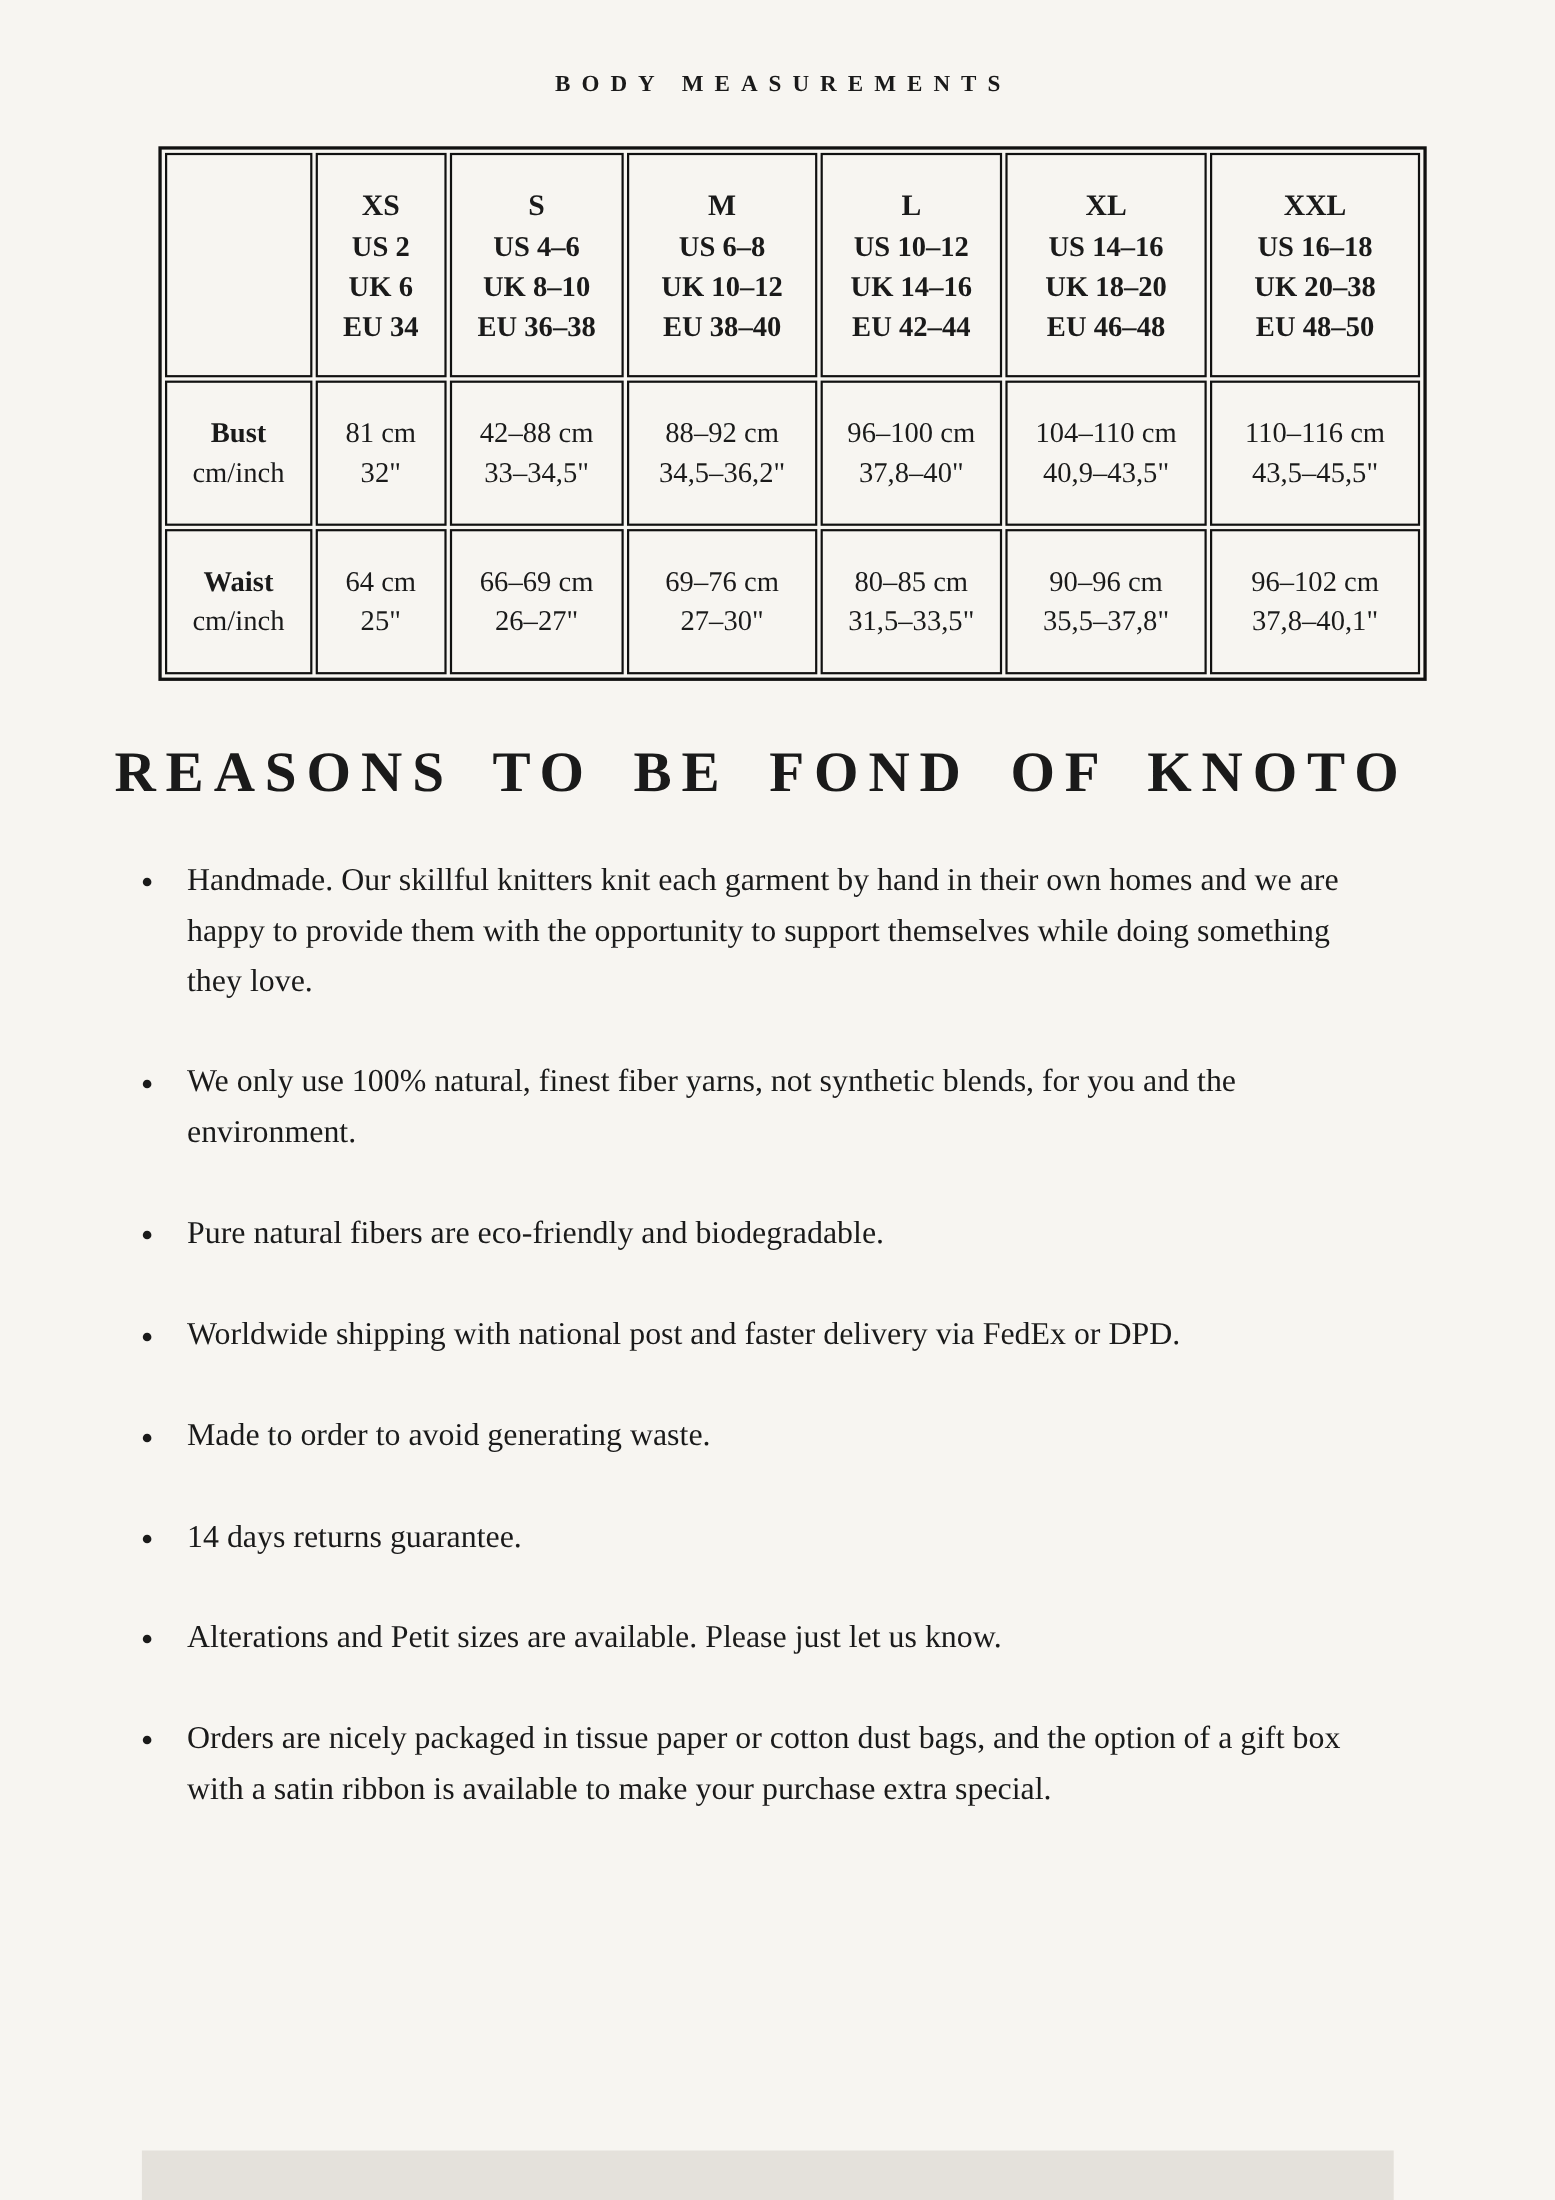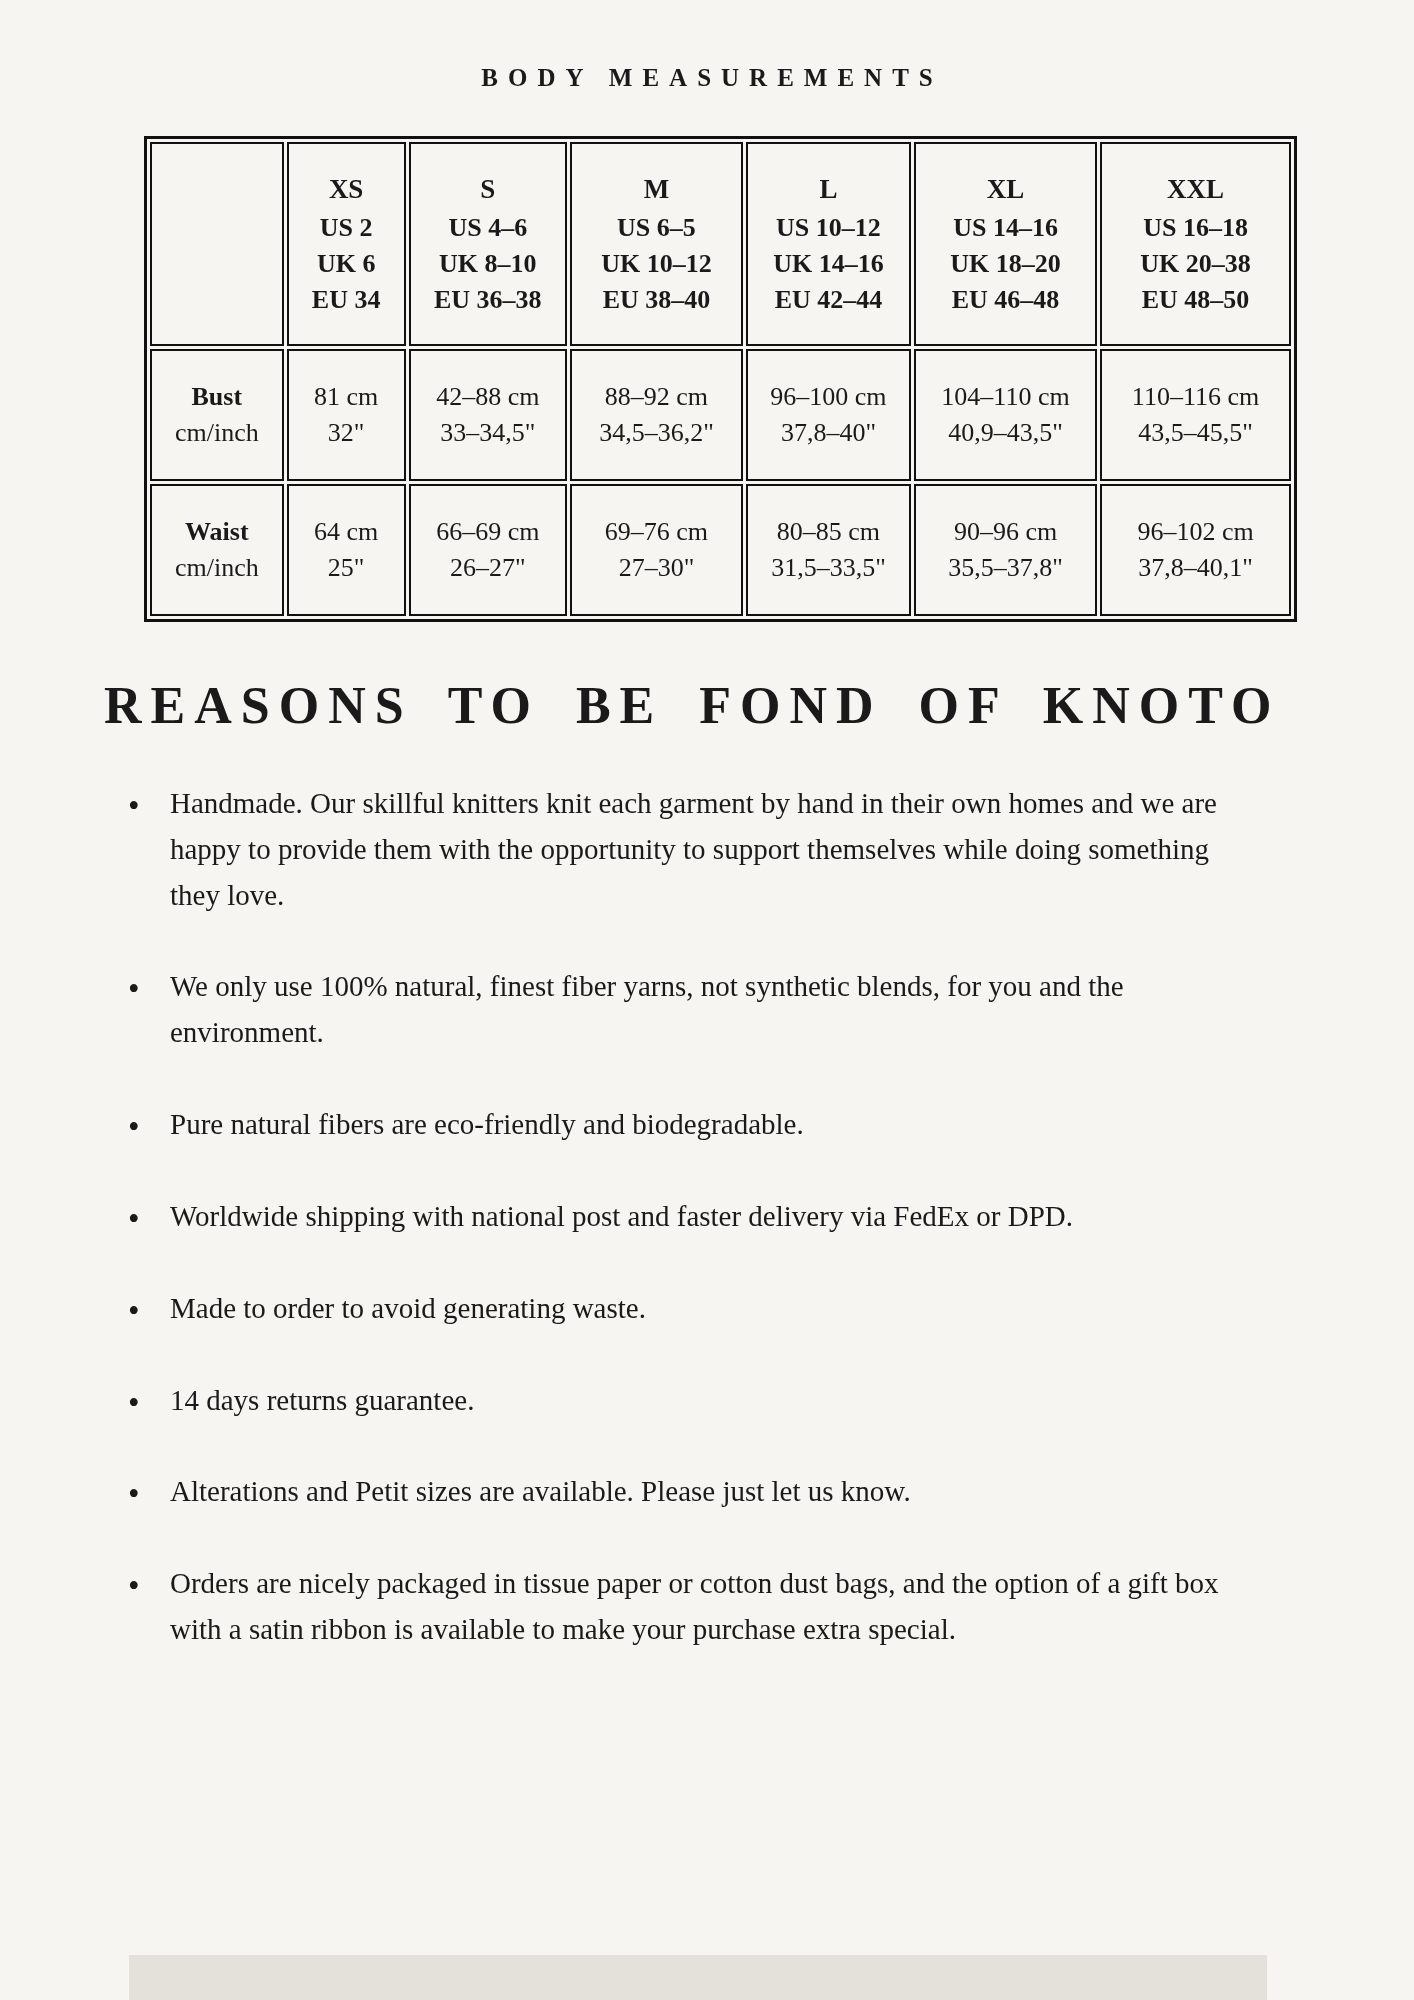--- a/index.html
+++ b/index.html
@@ -13,21 +13,21 @@
   .page { position: relative; width: 1414px; height: 2000px; }
 
   
   .doc-header { text-align: center; padding-top: 46px; }
   .doc-title {
     font-size: 45px; font-weight: 700;
     letter-spacing: 15px; padding-left: 15px;
   }
   .doc-subtitle {
     margin-top: 18px;
-    font-size: 25px; font-weight: 700;
+    font-size: 21px; font-weight: 700;
     letter-spacing: 10px; padding-left: 10px;
   }
 
   
   .table-wrap { margin: 44px 0 0 144px; width: 1153px; font-family: Liberation Serif, serif; }
   table.size-chart {
     width: 100%; table-layout: fixed;
     border-collapse: separate; border-spacing: 3px;
     border: 3px solid #111;
     font-size: 26px;
@@ -105,21 +105,21 @@
             <div>EU 34</div>
           </td>
           <td>
             <div class="sz">S</div>
             <div>US 4–6</div>
             <div>UK 8–10</div>
             <div>EU 36–38</div>
           </td>
           <td>
             <div class="sz">M</div>
-            <div>US 6–5</div>
+            <div>US 6–8</div>
             <div>UK 10–12</div>
             <div>EU 38–40</div>
           </td>
           <td>
             <div class="sz">L</div>
             <div>US 10–12</div>
             <div>UK 14–16</div>
             <div>EU 42–44</div>
           </td>
           <td>

